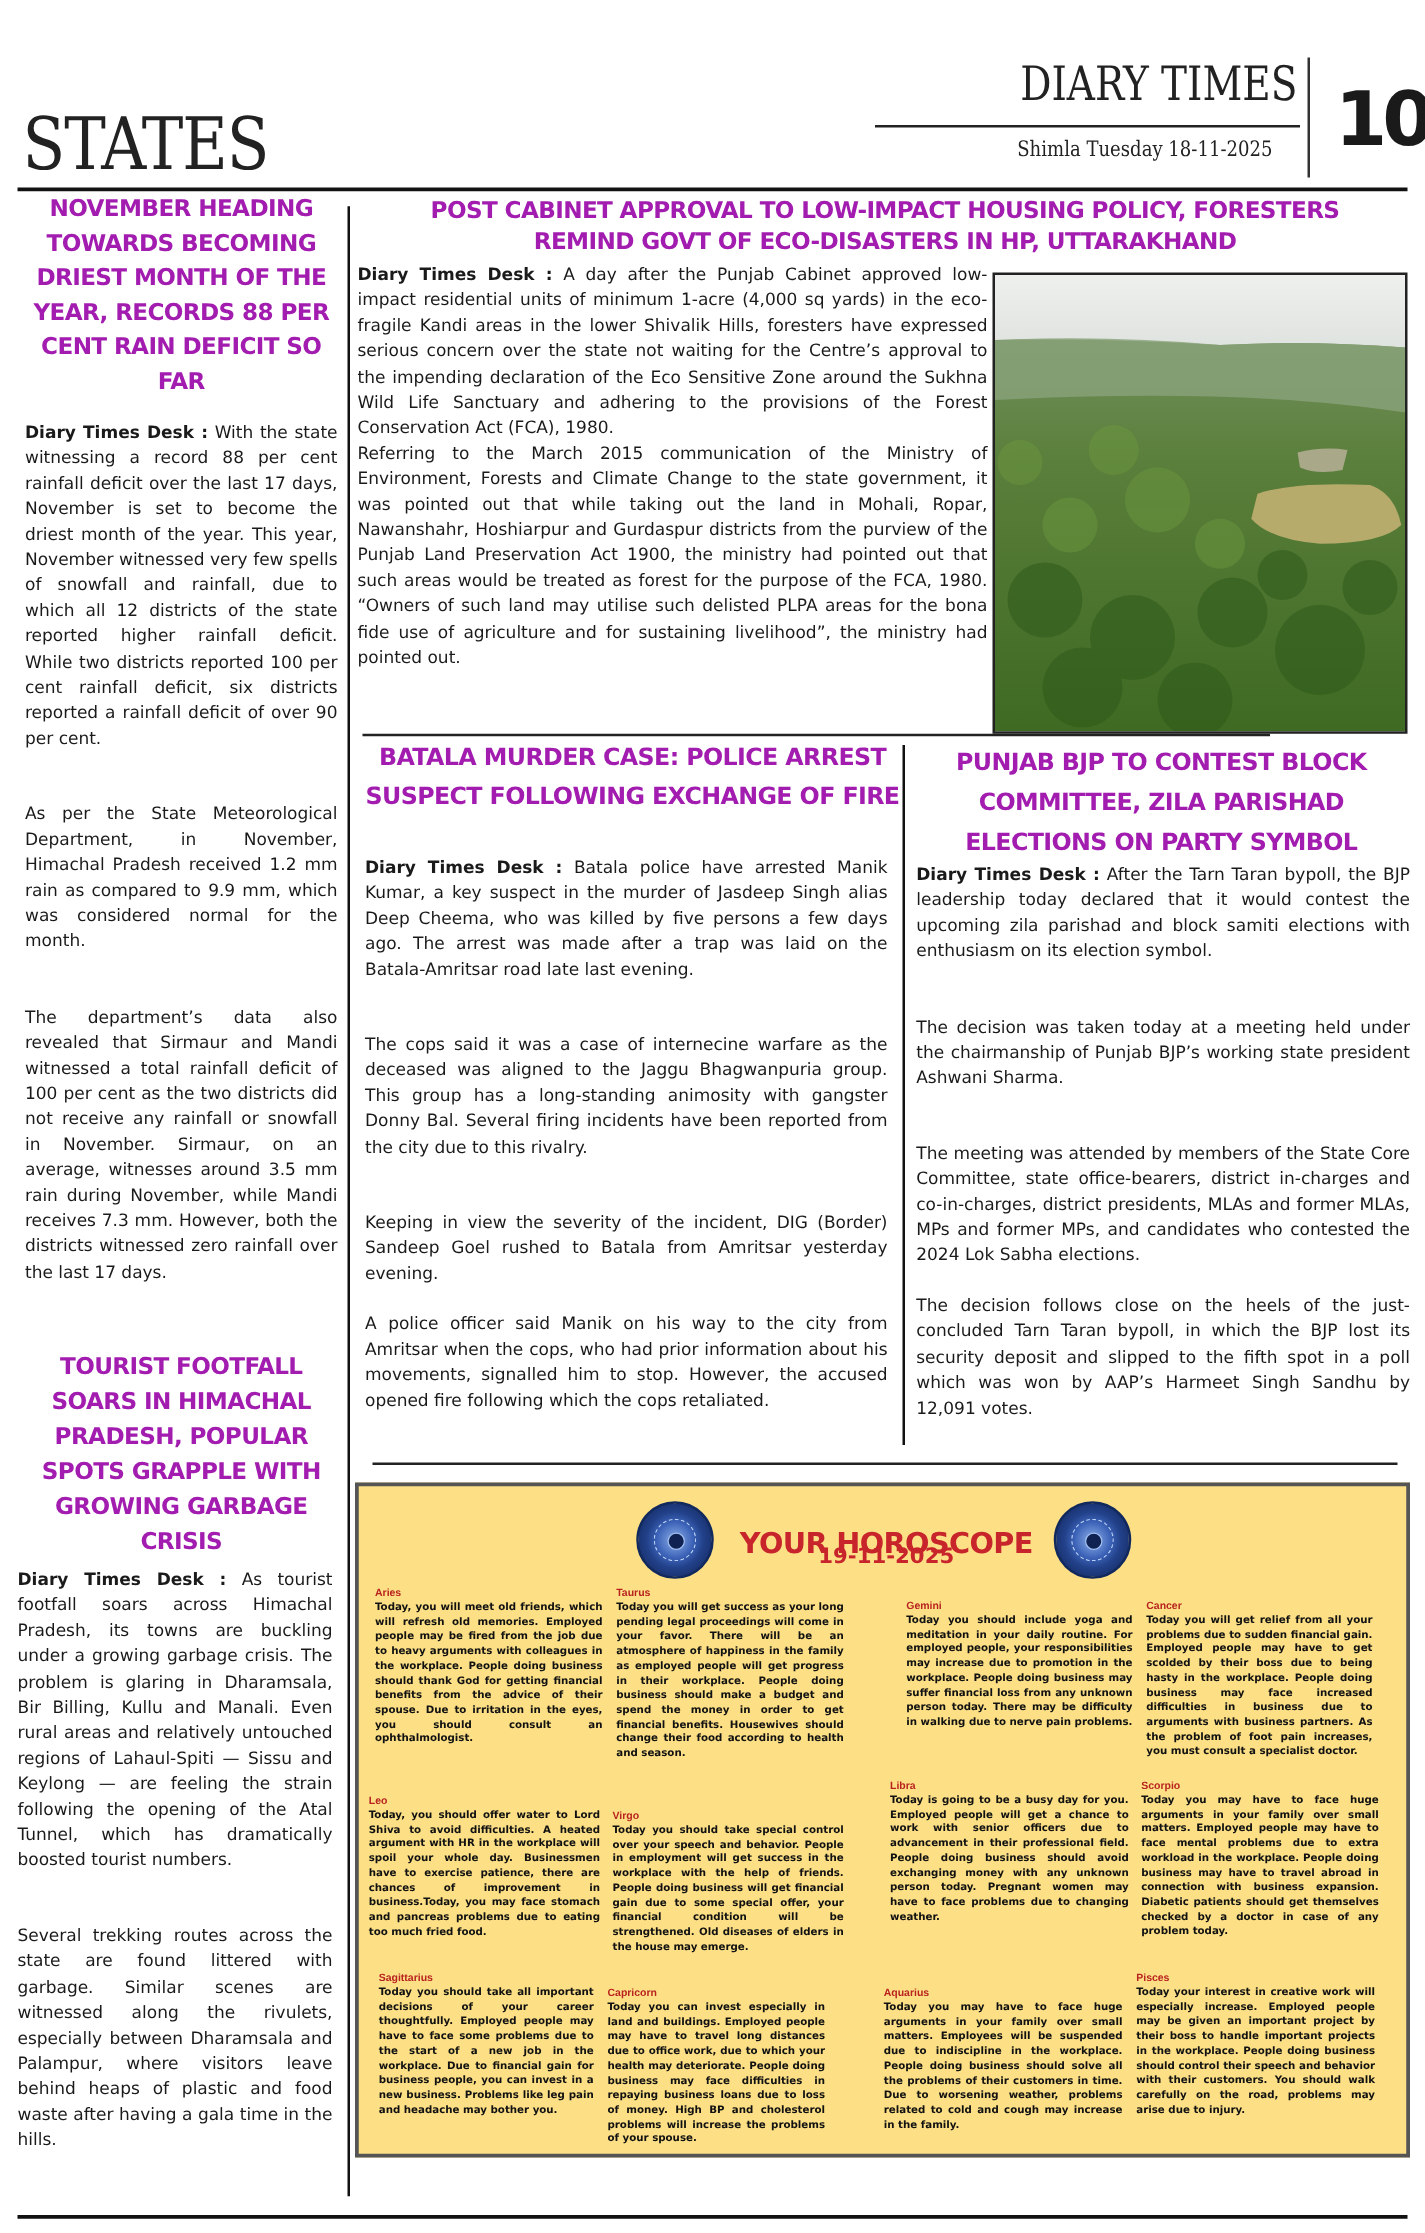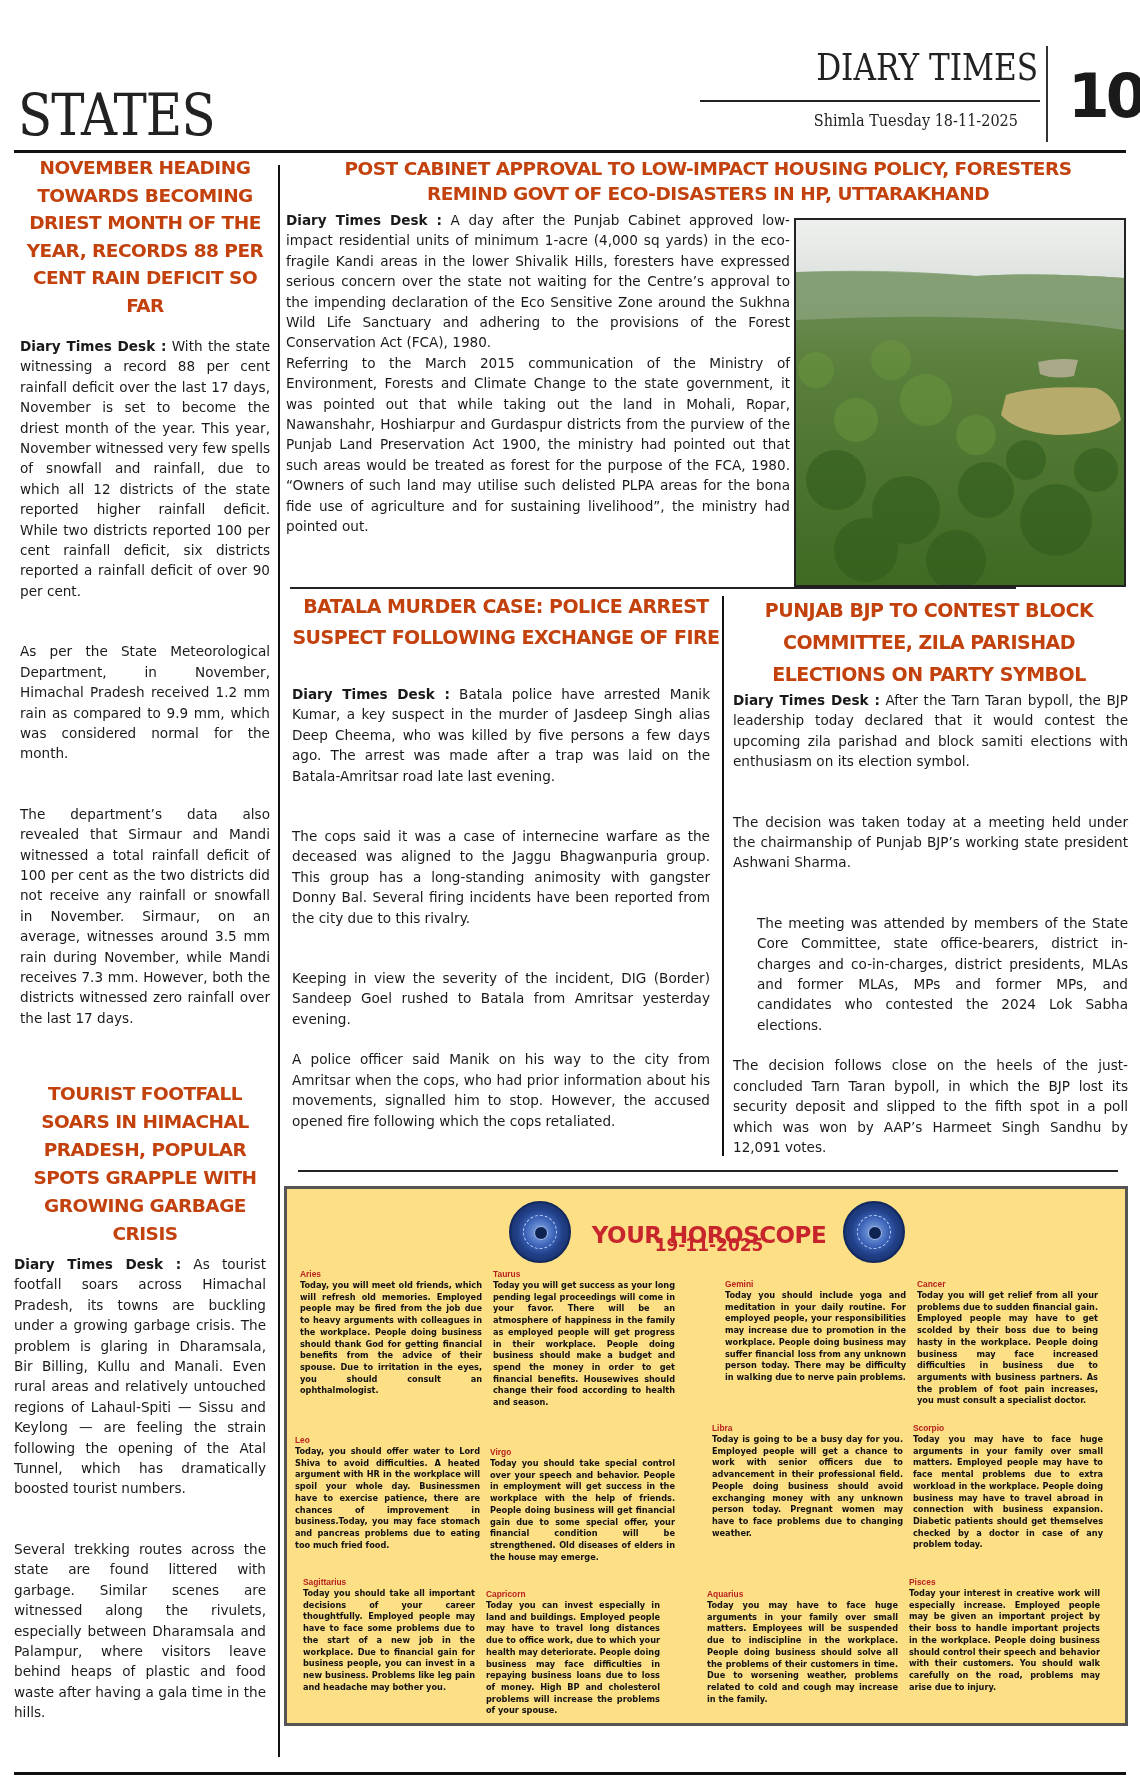--- a/index.html
+++ b/index.html
@@ -9,21 +9,21 @@
   
   .section-title { left:18px; top:86px; font-family:"DejaVu Serif", serif; font-size:58px; letter-spacing:-1px; transform:scaleX(0.86); transform-origin:left top; line-height:1; color:#222; }
   .paper-name { left:720px; top:48px; width:318px; text-align:right; font-family:"DejaVu Serif", serif; font-size:38px; line-height:1; transform:scaleX(0.82); transform-origin:right top; color:#222; }
   .masthead-rule { left:700px; top:100px; width:340px; height:2px; background:#222; }
   .dateline { left:700px; top:110px; width:318px; text-align:right; font-family:"DejaVu Serif", serif; font-size:17px; transform:scaleX(0.85); transform-origin:right top; color:#222; }
   .page-divider { left:1046px; top:46px; width:2px; height:96px; background:#333; }
   .page-number { left:1052px; top:66px; font-family:"DejaVu Sans", sans-serif; font-weight:bold; font-size:60px; line-height:1; letter-spacing:-4px; color:#1a1a1a;margin-left:16px; }
   .top-rule { left:14px; top:150px; width:1112px; height:3px; background:#111; }
 
   
-  .hl { font-family:"DejaVu Sans", sans-serif; font-weight:bold; text-align:center; color:#c2410c; letter-spacing:-0.5px; }
+  .hl { font-family:"DejaVu Sans", sans-serif; font-weight:bold; text-align:center; color:#a21caf; letter-spacing:-0.5px; }
   .body { font-family:"DejaVu Sans", sans-serif; font-size:13.6px; line-height:20.4px; text-align:justify; color:#1a1a1a; }
   .body p { margin:0; }
   .desk { font-weight:bold; }
 
   .col1 { left:20px; width:250px; }
   .vrule { width:2px; background:#111; }
 
   .mid-col { left:286px; width:504px; }
   .photo { left:794px; top:218px; width:328px; height:365px; border:2px solid #222; overflow:hidden; }
 
@@ -130,21 +130,21 @@
   </div>
 </article>
 
 <div class="abs vrule" style="left:722px;top:596px;height:560px;"></div>
 
 <article>
   <h2 class="abs hl" style="left:730px;width:398px;top:594px;margin:0;font-size:19px;line-height:32px;">PUNJAB BJP TO CONTEST BLOCK COMMITTEE, ZILA PARISHAD ELECTIONS ON PARTY SYMBOL</h2>
   <div class="abs body" style="left:733px;width:395px;top:690px;">
     <p><span class="desk">Diary Times Desk :</span><span> After the Tarn Taran bypoll, the BJP leadership today declared that it would contest the upcoming zila parishad and block samiti elections with enthusiasm on its election symbol.</span></p>
     <p style="margin-top:40px;">The decision was taken today at a meeting held under the chairmanship of Punjab BJP’s working state president Ashwani Sharma.</p>
-    <p style="margin-top:40px;margin-left:24px;">The meeting was attended by members of the State Core Committee, state office-bearers, district in-charges and co-in-charges, district presidents, MLAs and former MLAs, MPs and former MPs, and candidates who contested the 2024 Lok Sabha elections.</p>
+    <p style="margin-top:40px;">The meeting was attended by members of the State Core Committee, state office-bearers, district in-charges and co-in-charges, district presidents, MLAs and former MLAs, MPs and former MPs, and candidates who contested the 2024 Lok Sabha elections.</p>
     <p style="margin-top:20px;">The decision follows close on the heels of the just-concluded Tarn Taran bypoll, in which the BJP lost its security deposit and slipped to the fifth spot in a poll which was won by AAP’s Harmeet Singh Sandhu by 12,091 votes.</p>
   </div>
 </article>
 
 <div class="abs hrule" style="left:298px;top:1170px;width:820px;"></div>
 
 <section class="abs horo-box">
   <div class="abs zodiac" style="left:222px;top:12px;">
       <div class="ring"></div>
       <div class="core"></div>

